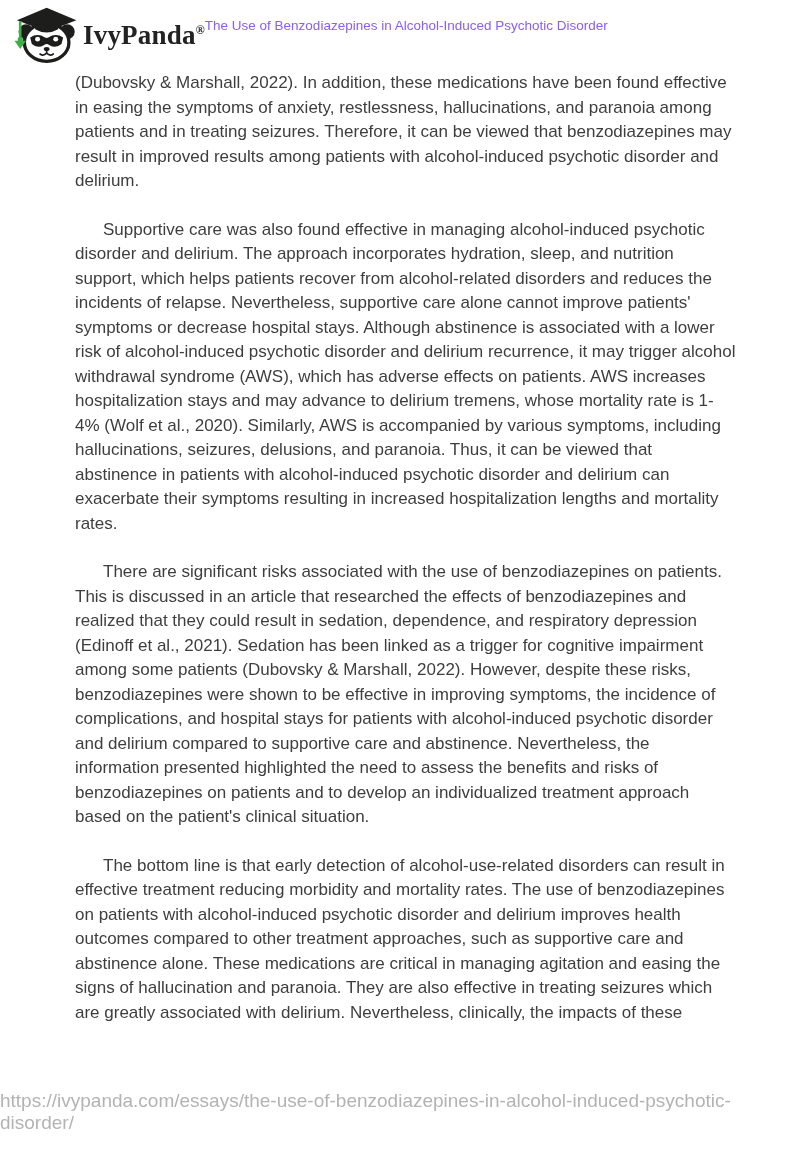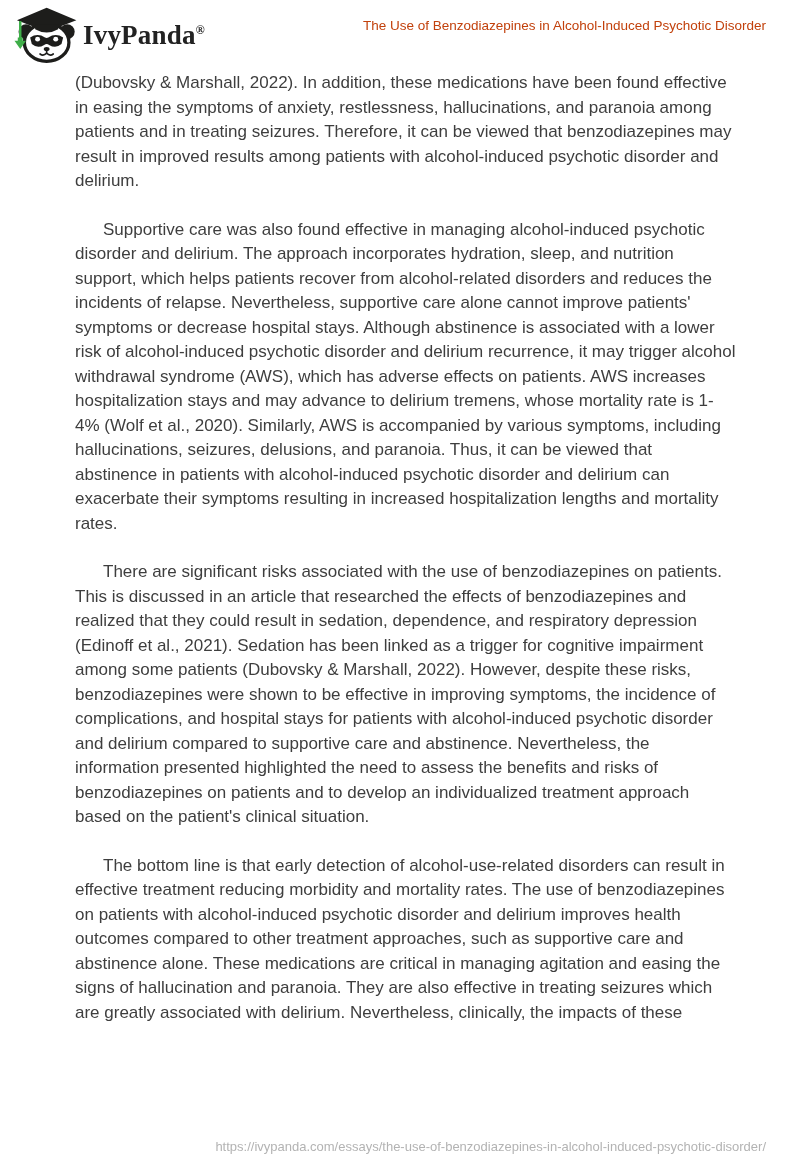--- a/index.html
+++ b/index.html
@@ -9,21 +9,20 @@
     width: 800px;
     height: 1160px;
     background: #ffffff;
     font-family: "Liberation Sans", sans-serif;
     overflow: hidden;
   }
   
   .header {
     display: flex;
     align-items: flex-start;
-    justify-content: space-between;
     padding: 6px 34px 0 12px;
     height: 70px;
   }
   .brand {
     display: flex;
     align-items: center;
     cursor: pointer;
   }
   .brand svg { display: block; }
   .wordmark {
@@ -33,21 +32,21 @@
     color: #222222;
     letter-spacing: 0.2px;
     margin-left: 5px;
   }
   .wordmark sup {
     font-size: 12px;
     vertical-align: super;
   }
   .doc-title {
     font-size: 13.5px;
-    color: #c2410c;
+    color: #8b5cf6;
     margin-top: 12px;
     white-space: nowrap;
   }
   
   .article {
     padding: 1px 60px 0 75px;
   }
   .article p {
     font-size: 17px;
     line-height: 24.5px;
@@ -61,22 +60,22 @@
     line-height: 36px;
     font-weight: bold;
     color: #212121;
     letter-spacing: 0.2px;
     margin: 20px 0 22px 0;
   }
   
   .footer {
     position: absolute;
     right: 34px;
-    bottom: 6px;
-    font-size: 13px;
+    bottom: 26px;
+    font-size: 19px;
     color: #b3b3b3;
   }
   .footer a {
     color: #b3b3b3;
     text-decoration: none;
     cursor: pointer;
   }
 </style>
 </head>
 <body>

